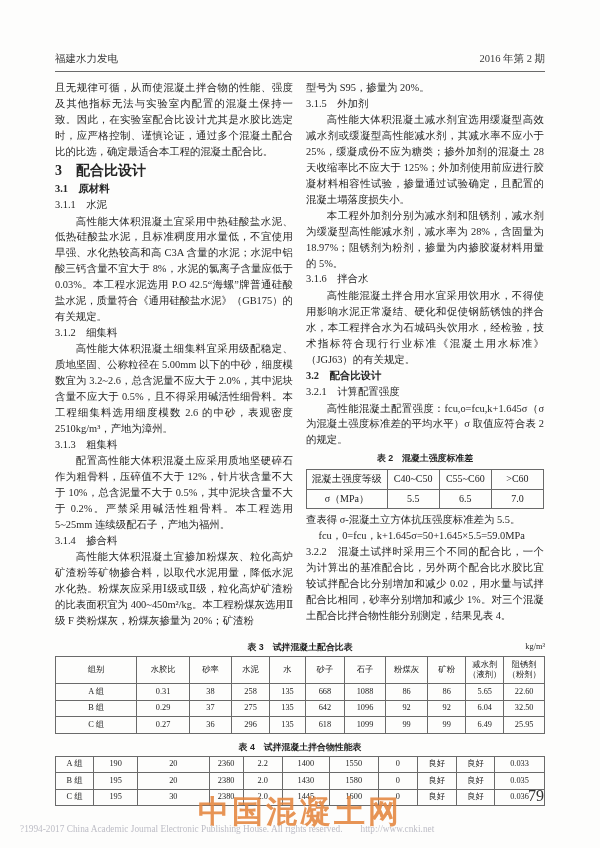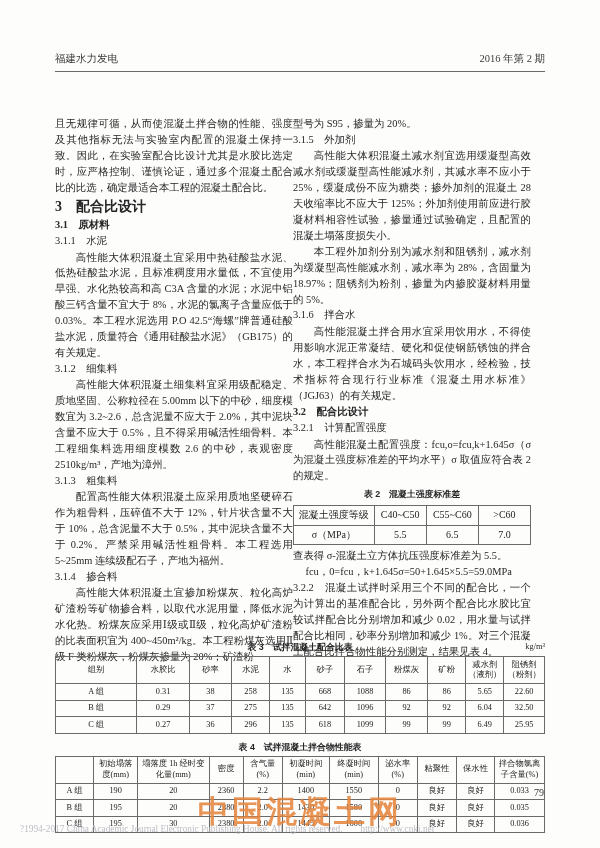--- a/index.html
+++ b/index.html
@@ -3,41 +3,41 @@
 <meta charset="utf-8">
 <style>
   html,body{margin:0;padding:0;background:#e9e9e9;}
   .sheet{position:relative;width:600px;height:848px;background:#fdfdfc;overflow:hidden;
          font-family:"Liberation Serif","DejaVu Serif",serif;color:#262626;}
   
   .hdr{position:absolute;left:55px;top:52px;width:490px;display:flex;
        justify-content:space-between;font-size:10.5px;color:#3a3a3a;
        padding-bottom:5px;border-bottom:1.2px solid #6a6a6a;}
   
-  .cols{position:absolute;left:55px;top:80px;width:490px;display:flex;margin-top:36px;}
+  .cols{position:absolute;left:55px;top:80px;width:490px;display:flex;gap:13px;}
   .col{width:238px;font-size:10.4px;line-height:15.9px;text-align:justify;}
   .para{margin:0;text-indent:2em;}
   .cont{margin:0;text-indent:0;}
   .h-main{font-size:14px;font-weight:bold;margin:2px 0 1px;line-height:18px;}
   .h-sub{font-weight:bold;margin:0;line-height:16.5px;}
   .h-sub3{margin:0;line-height:16.5px;}
   .formula{margin:0;text-indent:1.2em;}
   
   .t2cap,.tcap{text-align:center;font-weight:bold;font-size:8.9px;
        font-family:"Liberation Sans","DejaVu Sans",sans-serif;margin:3px 0 2px;position:relative;}
   .tcap .unit{position:absolute;right:0;top:1px;font-weight:normal;font-size:8.4px;
        font-family:"Liberation Serif",serif;}
   table.grid{width:100%;border-collapse:collapse;table-layout:fixed;
        font-size:8.3px;line-height:10.5px;text-align:center;color:#222;}
   .grid td{border:1px solid #6a6a6a;padding:2.5px 1px;overflow:hidden;}
   .t2 td{font-size:10px;padding:4px 1px;}
   .bigtables{position:absolute;left:55px;top:638px;width:490px;}
   .t4wrap{margin-top:7px;}
   
-  .pageno{position:absolute;right:56px;top:787px;font-size:10px;color:#333;}
+  .pageno{position:absolute;right:56px;top:787px;font-size:16px;color:#333;}
   .watermark{position:absolute;left:0;top:791px;width:100%;text-align:center;
        font-size:31px;letter-spacing:3px;color:#e5863f;opacity:.88;
        font-family:"Liberation Sans","DejaVu Sans",sans-serif;font-weight:600;}
   .foot{position:absolute;left:20px;top:824px;width:540px;font-size:9.3px;
        color:#bdbdc6;display:flex;}
   .foot .cr{white-space:nowrap;}
   .foot .url{margin-left:18px;white-space:nowrap;}
 </style>
 </head>
 <body>
@@ -192,33 +192,20 @@
             <col style="width:7%">
           <col style="width:8%">
             <col style="width:9.6%">
             <col style="width:10%">
             <col style="width:8%">
           <col style="width:8%">
             <col style="width:7.8%">
             <col style="width:10.2%">
         </colgroup>
         <tbody>
-            <tr>
-          <td></td>
-          <td>初始塌落度(mm)</td>
-          <td>塌落度 1h 经时变化量(mm)</td>
-          <td>密度</td>
-          <td>含气量(%)</td>
-          <td>初凝时间(min)</td>
-          <td>终凝时间(min)</td>
-          <td>泌水率(%)</td>
-          <td>粘聚性</td>
-          <td>保水性</td>
-          <td>拌合物氯离子含量(%)</td>
-        </tr>
         <tr>
           <td>A 组</td>
           <td>190</td>
           <td>20</td>
           <td>2360</td>
           <td>2.2</td>
           <td>1400</td>
           <td>1550</td>
           <td>0</td>
           <td>良好</td>

